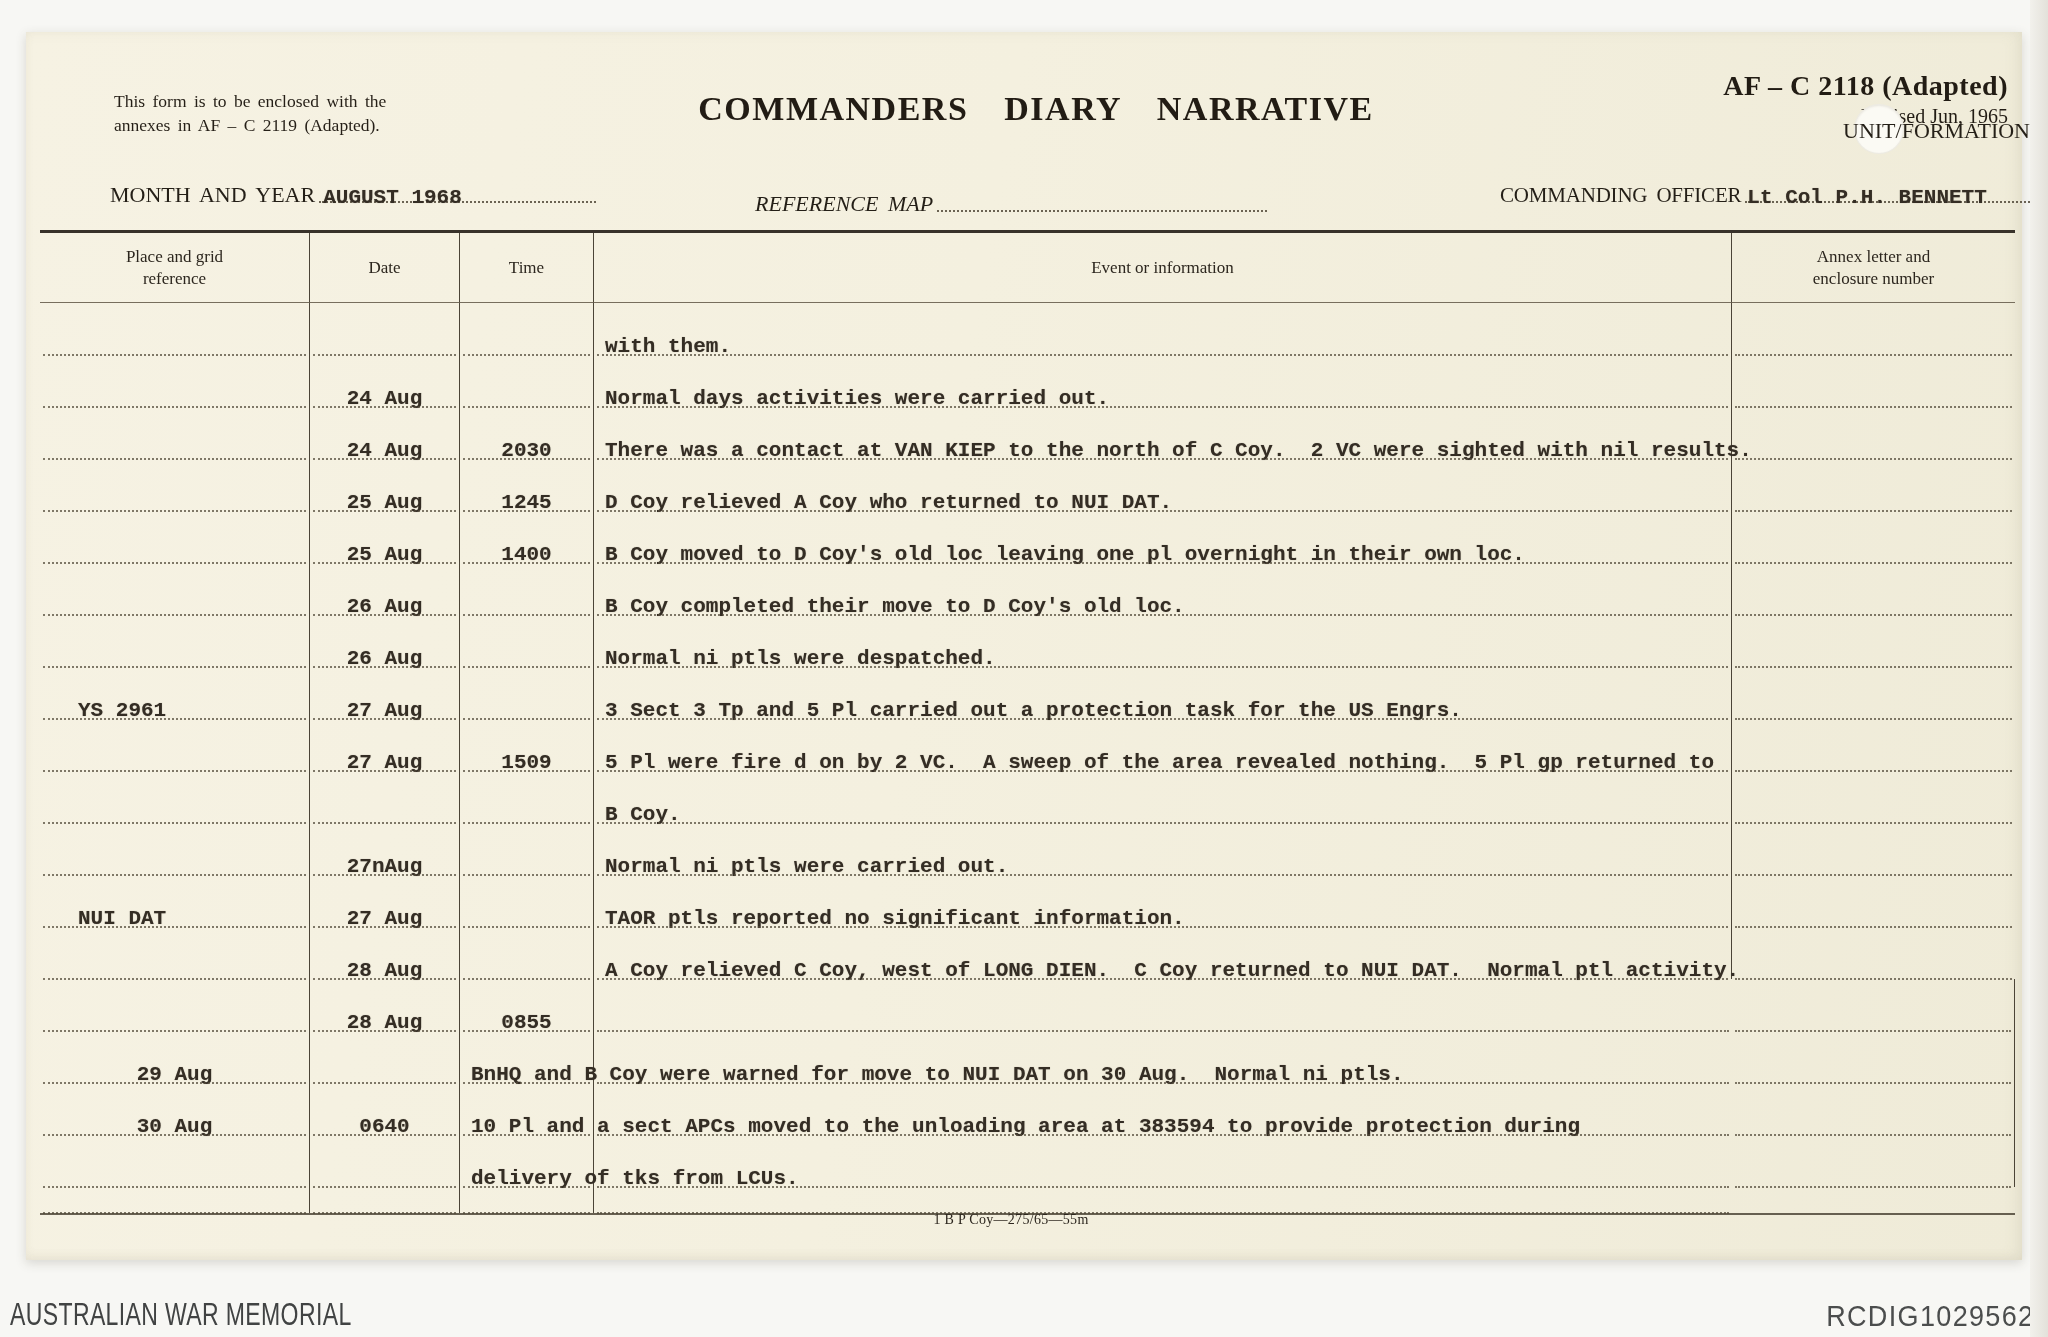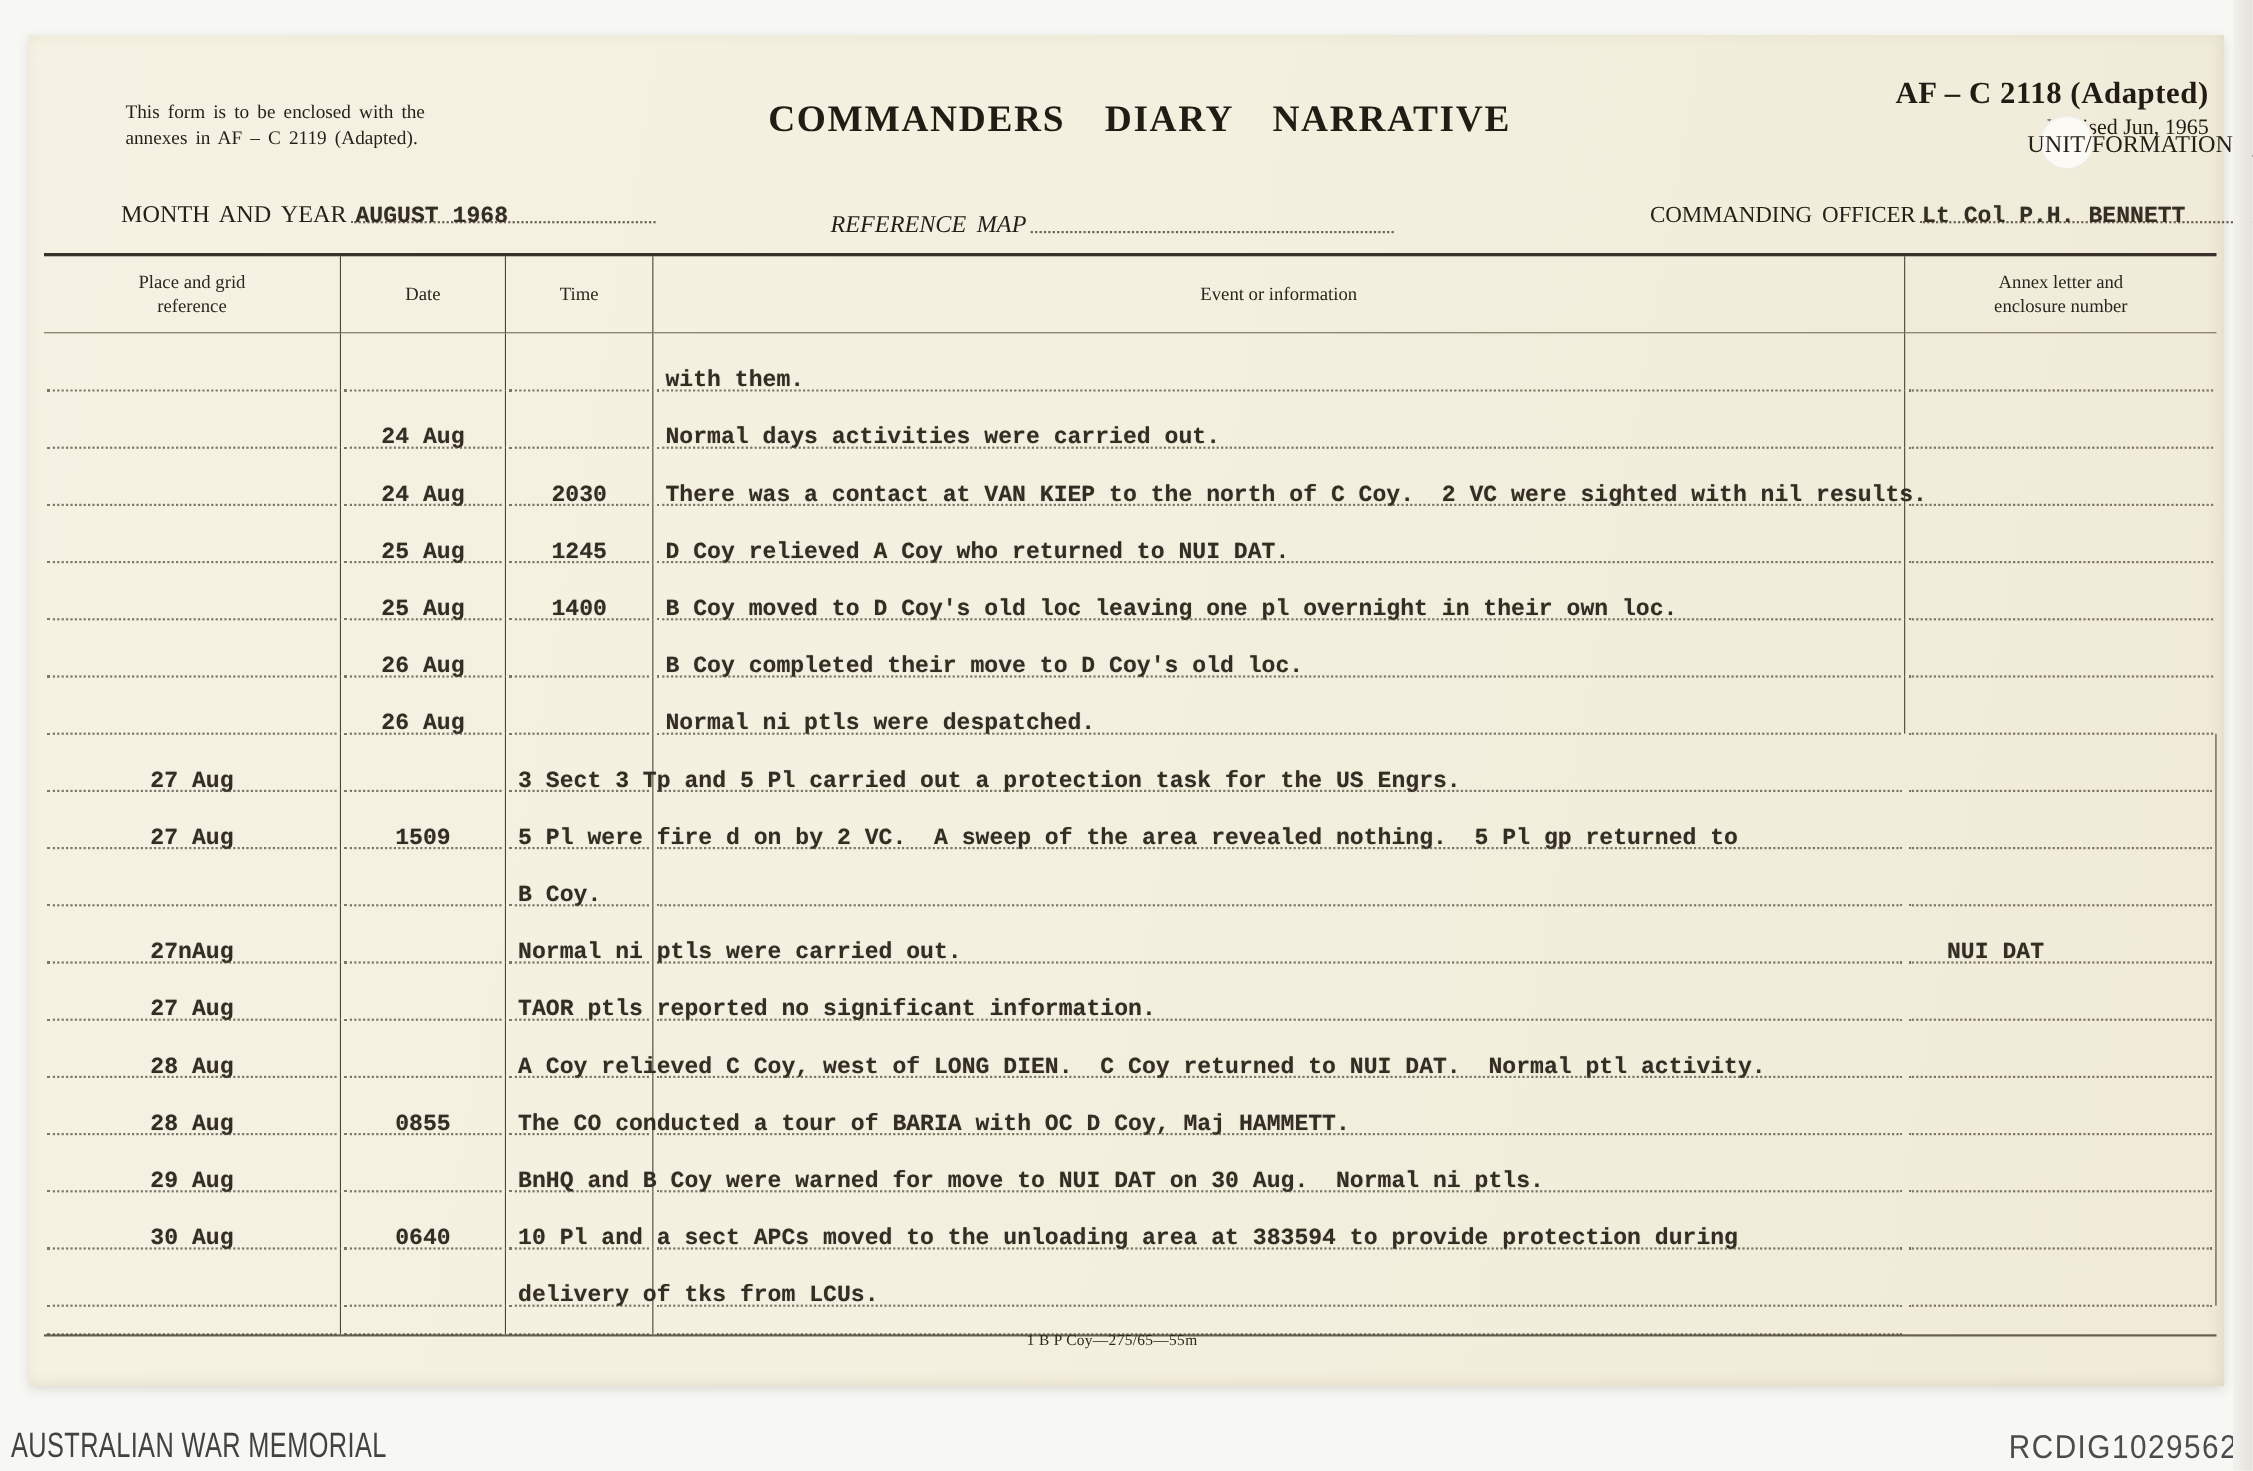--- a/index.html
+++ b/index.html
@@ -253,20 +253,23 @@
     <div class="c c-time br">
         <span class="typed"></span>
       </div>
     <div class="c c-event br">
         <span class="typed">Normal ni ptls were despatched.</span>
       </div>
     <div class="c c-annex">
         <span class="typed"></span>
       </div>
 
+    <div class="c c-place br">
+        <span class="typed">YS 2961</span>
+      </div>
     <div class="c c-date br">
         <span class="typed">27 Aug</span>
       </div>
     <div class="c c-time br">
         <span class="typed"></span>
       </div>
     <div class="c c-event br">
         <span class="typed">3 Sect 3 Tp and 5 Pl carried out a protection task for the US Engrs.</span>
       </div>
     <div class="c c-annex">
@@ -354,23 +357,20 @@
       </div>
 
     <div class="c c-place br">
         <span class="typed"></span>
       </div>
     <div class="c c-date br">
         <span class="typed">28 Aug</span>
       </div>
     <div class="c c-time br">
         <span class="typed">0855</span>
-      </div>
-    <div class="c c-event br">
-        <span class="typed">The CO conducted a tour of BARIA with OC D Coy, Maj HAMMETT.</span>
       </div>
     <div class="c c-annex">
         <span class="typed"></span>
       </div>
 
     <div class="c c-place br">
         <span class="typed"></span>
       </div>
     <div class="c c-date br">
         <span class="typed">29 Aug</span>

